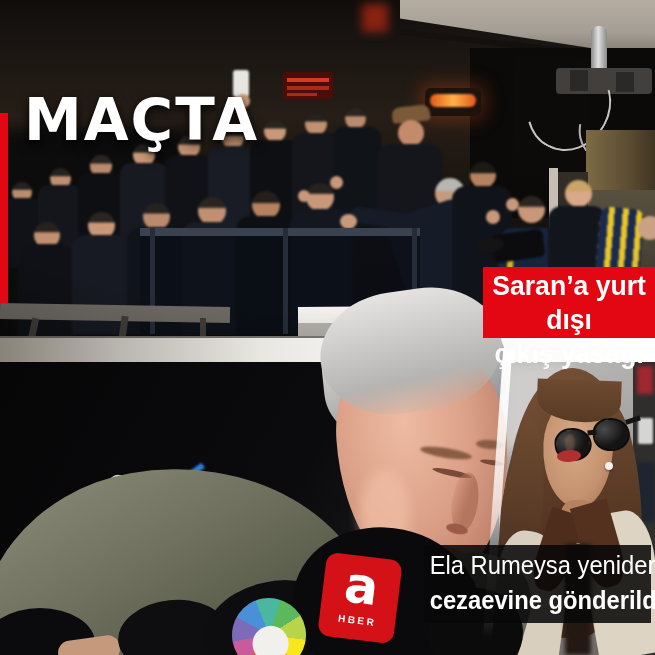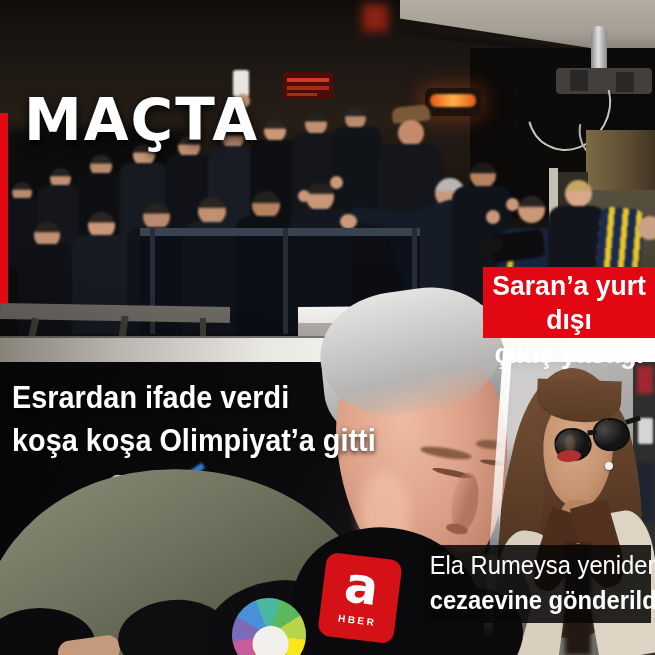--- a/index.html
+++ b/index.html
@@ -291,23 +291,19 @@
   <div class="red-bar" style="background: rgb(227, 6, 19);"></div>
   <div class="headline">
     <div>MAÇTA</div>
   </div>
 
   <div class="side-box" style="background: rgb(227, 6, 19);">
     <div class="ln">Saran’a yurt dışı</div>
     <div class="ln">çıkış yasağı</div>
   </div>
 
-  <div class="mid-caption">
-    <div class="ln">Esrardan ifade verdi</div>
-    <div class="ln">koşa koşa Olimpiyat’a gitti</div>
-  </div>
 
   <div class="bottom-box">
     <div class="ln">Ela Rumeysa yeniden</div>
     <div class="ln b">cezaevine gönderildi</div>
   </div>
 
 </div>
 
 </body></html>

